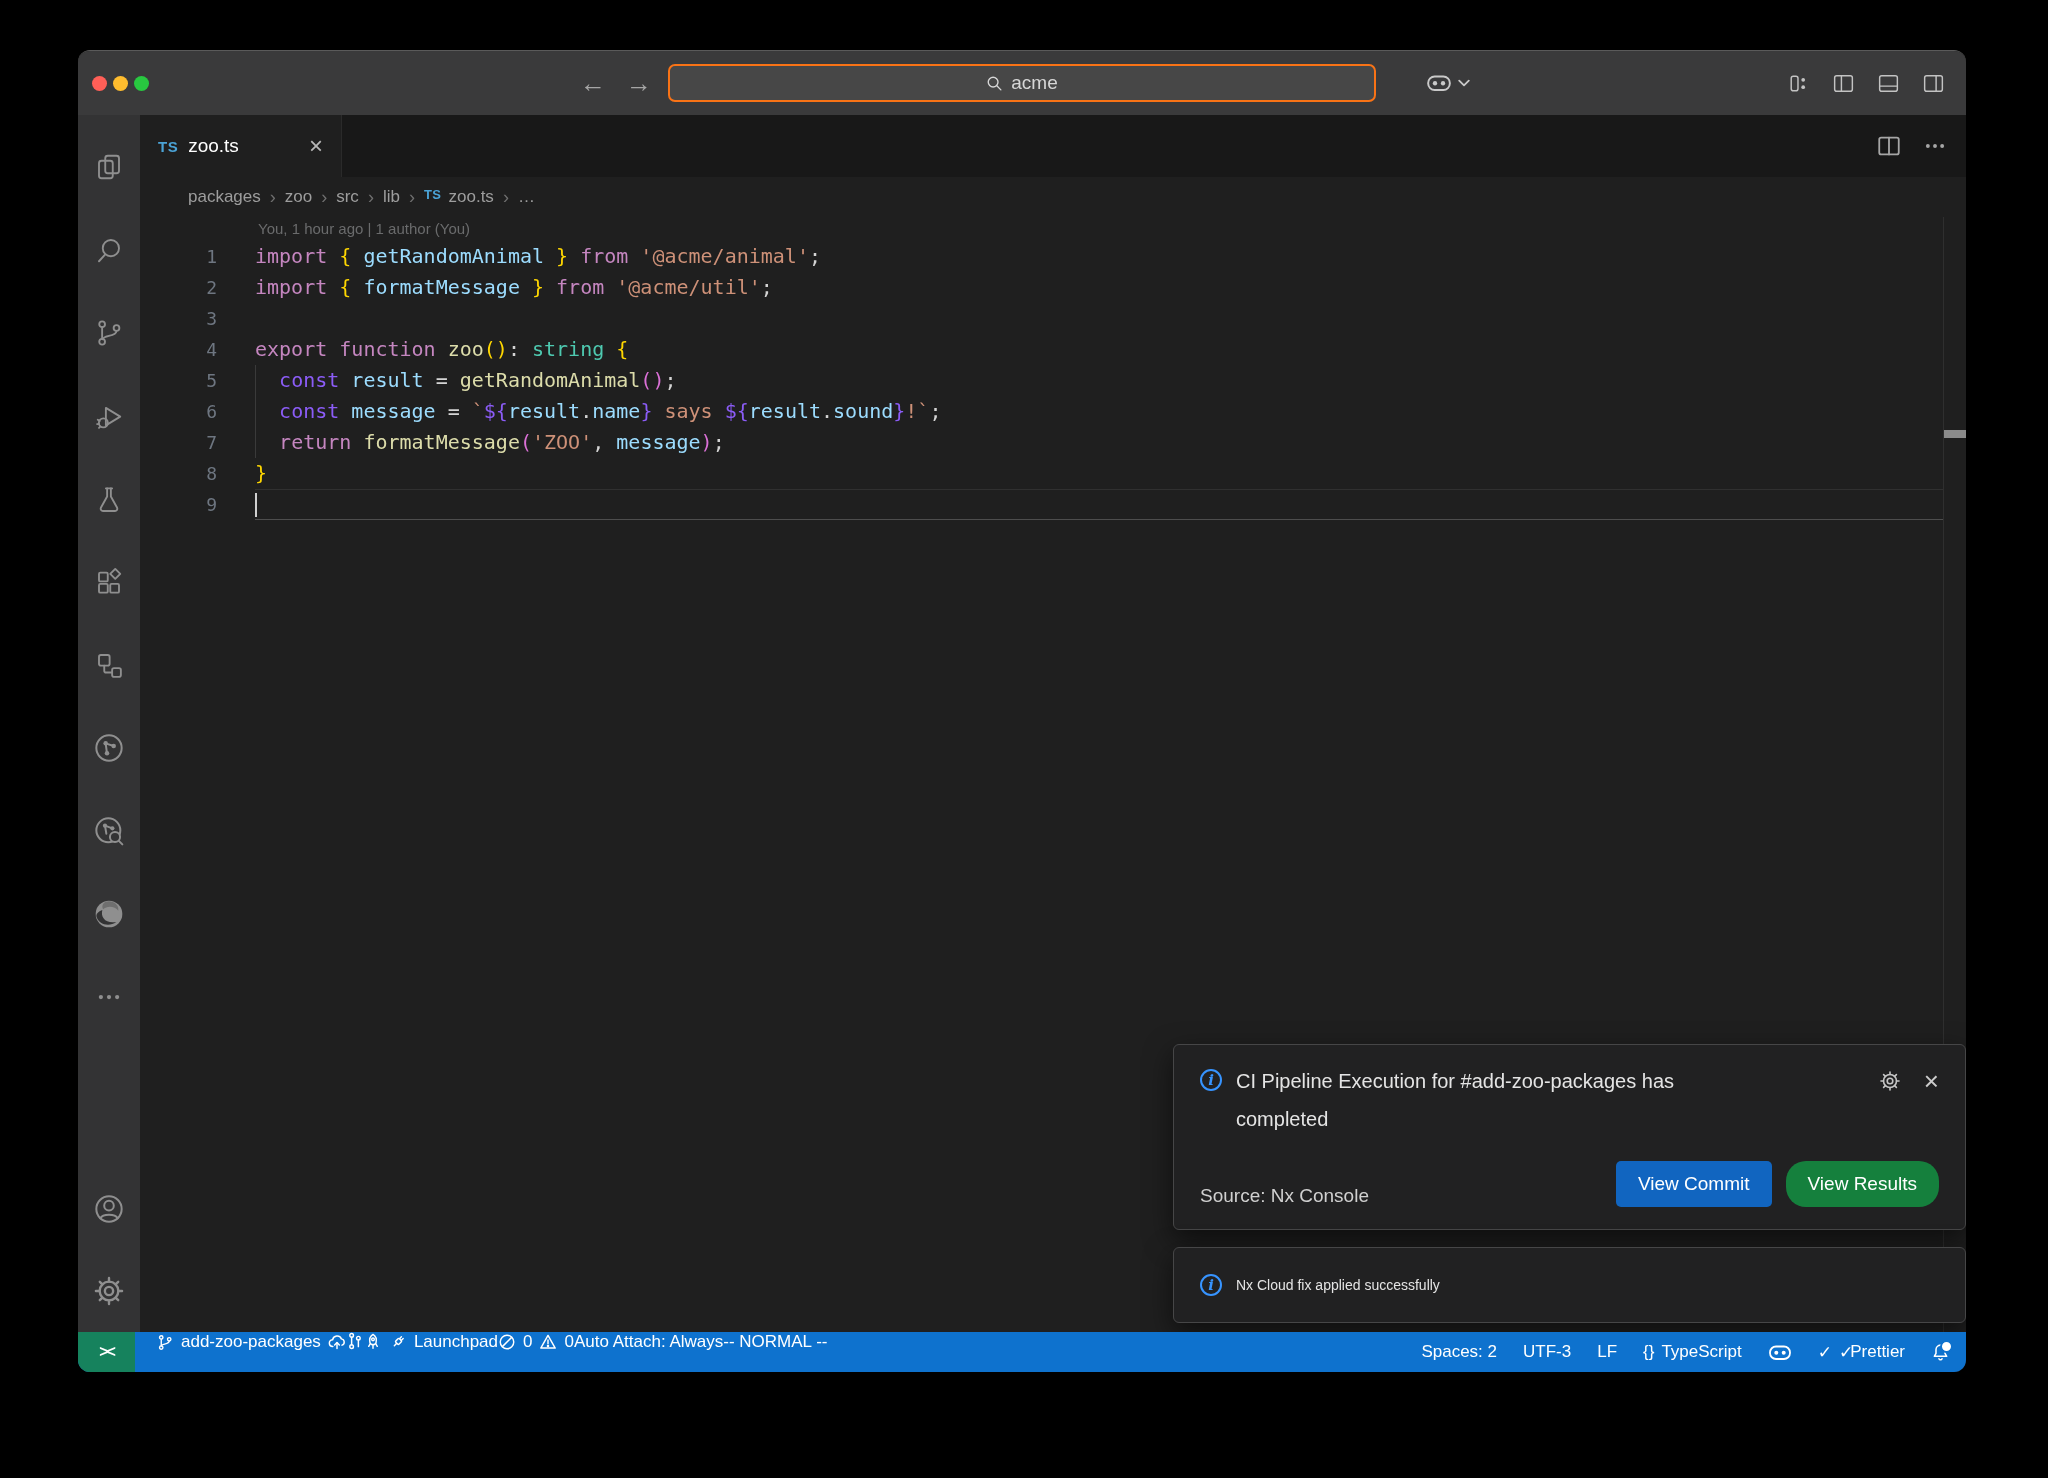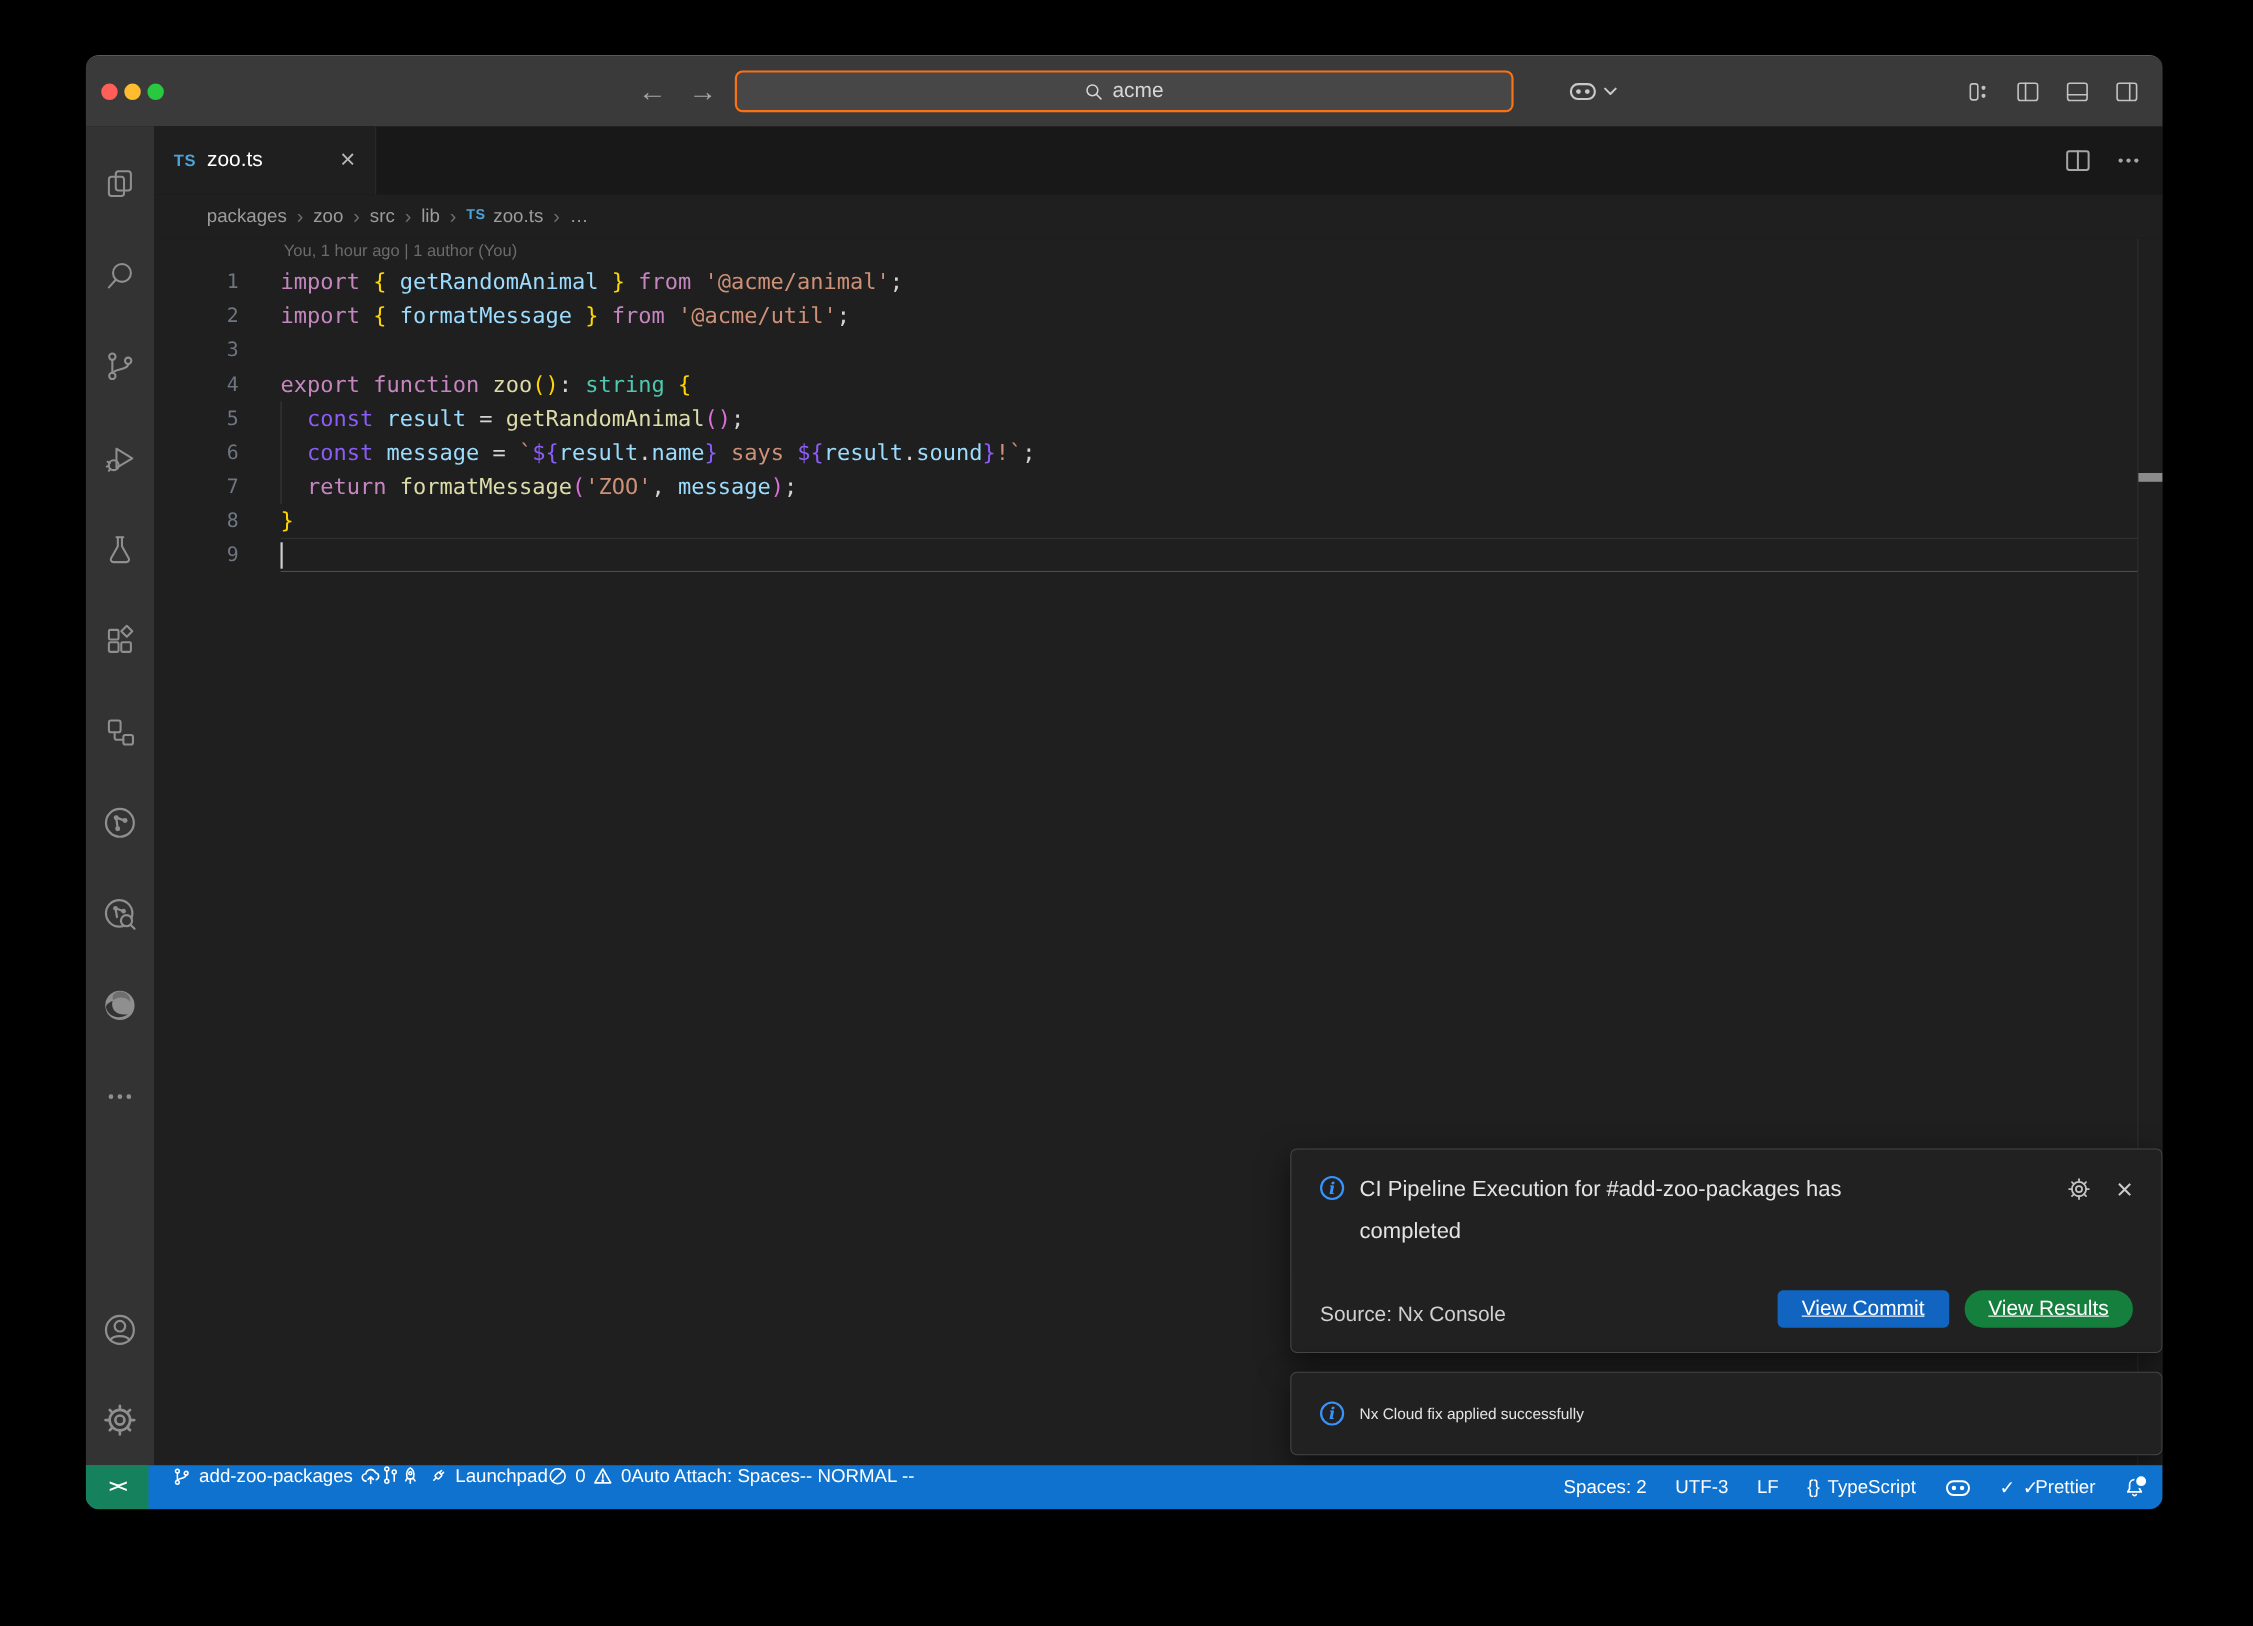--- a/index.html
+++ b/index.html
@@ -55,22 +55,22 @@
     border-radius:6px;box-sizing:border-box;box-shadow:0 10px 28px rgba(0,0,0,.55);color:#e4e4e4;}
   .toast1{top:993px;height:186px;padding:24px 26px 22px 26px;display:flex;flex-direction:column;}
   .toast2{top:1196px;height:76px;padding:0 26px;display:flex;align-items:center;}
   .toast-row1{display:flex;align-items:flex-start;gap:14px;}
   .toast-msg{font-size:20px;line-height:38px;max-width:520px;margin-top:-7px;}
   .toast-icons{margin-left:auto;display:flex;align-items:center;gap:22px;color:#c5c5c5;}
   .toast-close{font-size:26px;line-height:22px;color:#cccccc;}
   .toast-row2{margin-top:auto;display:flex;align-items:flex-end;}
   .toast-source{font-size:19px;color:#d0d0d0;}
   .toast-btns{margin-left:auto;display:flex;gap:14px;}
-  .btn{height:34px;border:none;border-radius:5px;font-size:19px;padding:0 22px;color:#fff;
-    font-family:"Liberation Sans",sans-serif;text-decoration:underline;}
+  .btn{height:46px;border:none;border-radius:5px;font-size:19px;padding:0 22px;color:#fff;
+    font-family:"Liberation Sans",sans-serif;}
   .btn.primary{background:#1165C0;}
   .btn.secondary{background:#15803d;border-radius:20px;}
   .info-ic{flex:0 0 auto;width:22px;height:22px;border:2px solid #3794FF;border-radius:50%;
     display:flex;align-items:center;justify-content:center;color:#3794FF;
     font:italic bold 15px "DejaVu Serif",serif;box-sizing:border-box;}
   
   .statusbar{position:absolute;left:0;right:0;bottom:0;height:40px;background:#0E72CE;color:#ffffff;
     display:flex;align-items:stretch;font-size:17px;}
   .sb-remote{width:57px;background:#16825D;display:flex;align-items:center;justify-content:center;
     font-weight:bold;letter-spacing:-2px;font-size:16px;}
@@ -414,21 +414,21 @@
         </svg>
         <span>0</span>
         <svg width="18" height="18" viewBox="0 0 16 16" class="svgs">
           <path d="M8 2.2 L14.4 13.4 H1.6 Z"></path>
             <line x1="8" y1="6.3" x2="8" y2="9.6"></line>
             <circle cx="8" cy="11.6" r="0.5" fill="currentColor"></circle>
         </svg>
         <span>0</span>
       </div>
       <div class="sb-item">
-        <span>Auto Attach: Spaces</span>
+        <span>Auto Attach: Always</span>
       </div>
       <div class="sb-item">
         <span>-- NORMAL --</span>
       </div>
     </div>
     <div class="sb-right">
       <div class="sb-item">
           <span>Spaces: 2</span>
         </div>
       <div class="sb-item">

